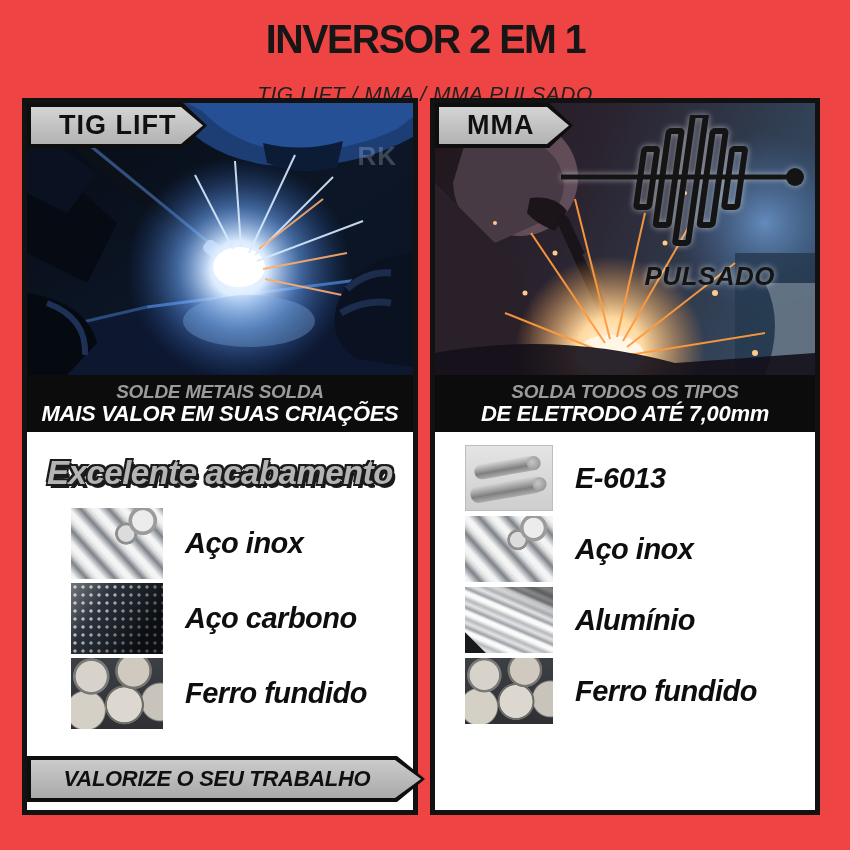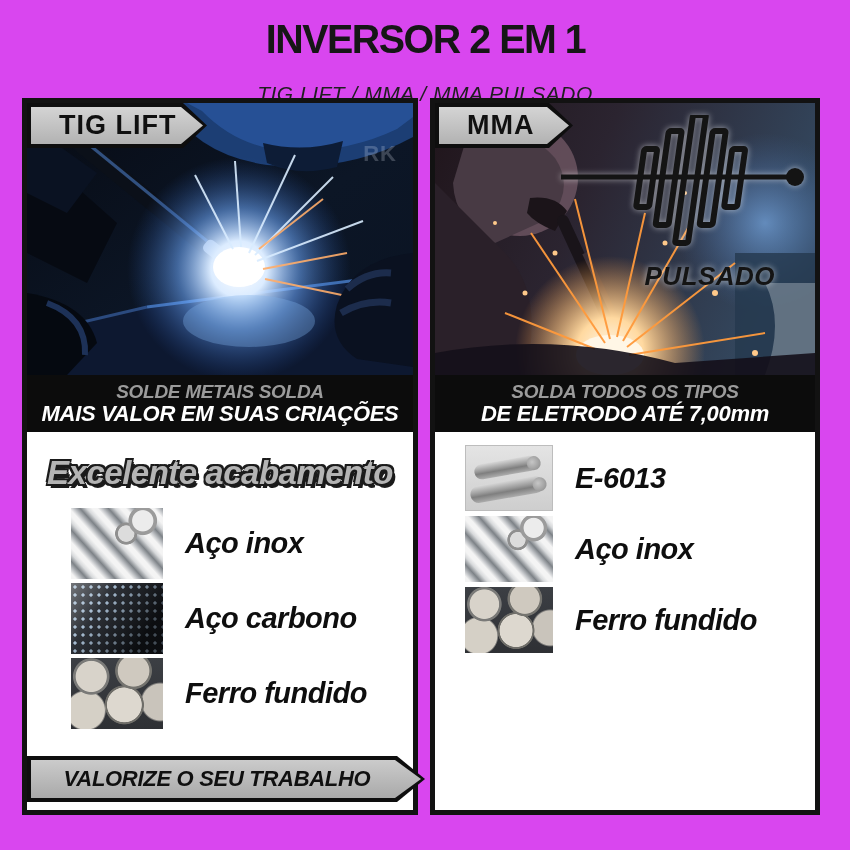--- a/index.html
+++ b/index.html
@@ -1,33 +1,33 @@
 <!DOCTYPE html>
 <html><head>
 <meta charset="utf-8">
 <style>
   html,body { margin:0; padding:0; background:#ffffff; }
   body { width:850px; height:850px; font-family:"Liberation Sans", sans-serif; }
-  .canvas { position:relative; width:850px; height:850px; background:#d946ef; overflow:hidden; }
+  .canvas { position:relative; width:850px; height:850px; background:#ef4444; overflow:hidden; }
 
   
   .hdr { position:absolute; top:16px; left:0; width:100%; text-align:center; }
   .hdr-title { display:inline-block; font-size:41px; font-weight:bold; color:#161616;
                letter-spacing:-1.5px; transform:scaleX(.96); }
   .hdr-sub { margin-top:19px; font-size:21px; font-style:italic; color:#1f1f1f; letter-spacing:.5px; }
 
   
   .panel { position:absolute; top:98px; height:717px; border:5px solid #121212;
            background:#ffffff; box-sizing:border-box; }
   .panel-left  { left:22px;  width:396px; }
   .panel-right { left:430px; width:390px; }
 
   .photo { position:relative; width:100%; height:272px; overflow:hidden; background:#0b1322; }
   .photo > svg { position:absolute; inset:0; width:100%; height:100%; }
-  .watermark { position:absolute; top:38px; right:16px; font-size:22px; font-weight:bold;
+  .watermark { position:absolute; top:38px; right:16px; font-size:26px; font-weight:bold;
                color:rgba(235,243,255,.22); letter-spacing:1px; }
 
   
   .tag { position:absolute; top:0; left:0; height:45px; z-index:5; }
   .tag-outer { height:100%; background:#0e0e0e;
     clip-path:polygon(0 0, calc(100% - 24px) 0, 100% 50%, calc(100% - 24px) 100%, 0 100%); }
   .tag-inner { position:absolute; inset:4px; background:linear-gradient(#d4d4d4,#b2b2b2);
     clip-path:polygon(0 0, calc(100% - 22px) 0, 100% 50%, calc(100% - 22px) 100%, 0 100%);
     display:flex; align-items:center; padding-left:28px; box-sizing:border-box;
     font-size:27px; font-weight:bold; color:#101010; letter-spacing:1px; font-style:normal; }
@@ -293,20 +293,24 @@
             <i class="rod rod-a"></i>
             <i class="rod rod-b"></i>
           </div>
           <div class="row-label">E-6013</div>
         </div>
         <div class="row">
           <div class="thumb thumb-inox"></div>
           <div class="row-label">Aço inox</div>
         </div>
         <div class="row">
+          <div class="thumb thumb-aluminio"></div>
+          <div class="row-label">Alumínio</div>
+        </div>
+        <div class="row">
           <div class="thumb thumb-ferro"></div>
           <div class="row-label">Ferro fundido</div>
         </div>
       </div>
     </div>
   </section>
 
 </div>
 
 </body></html>

